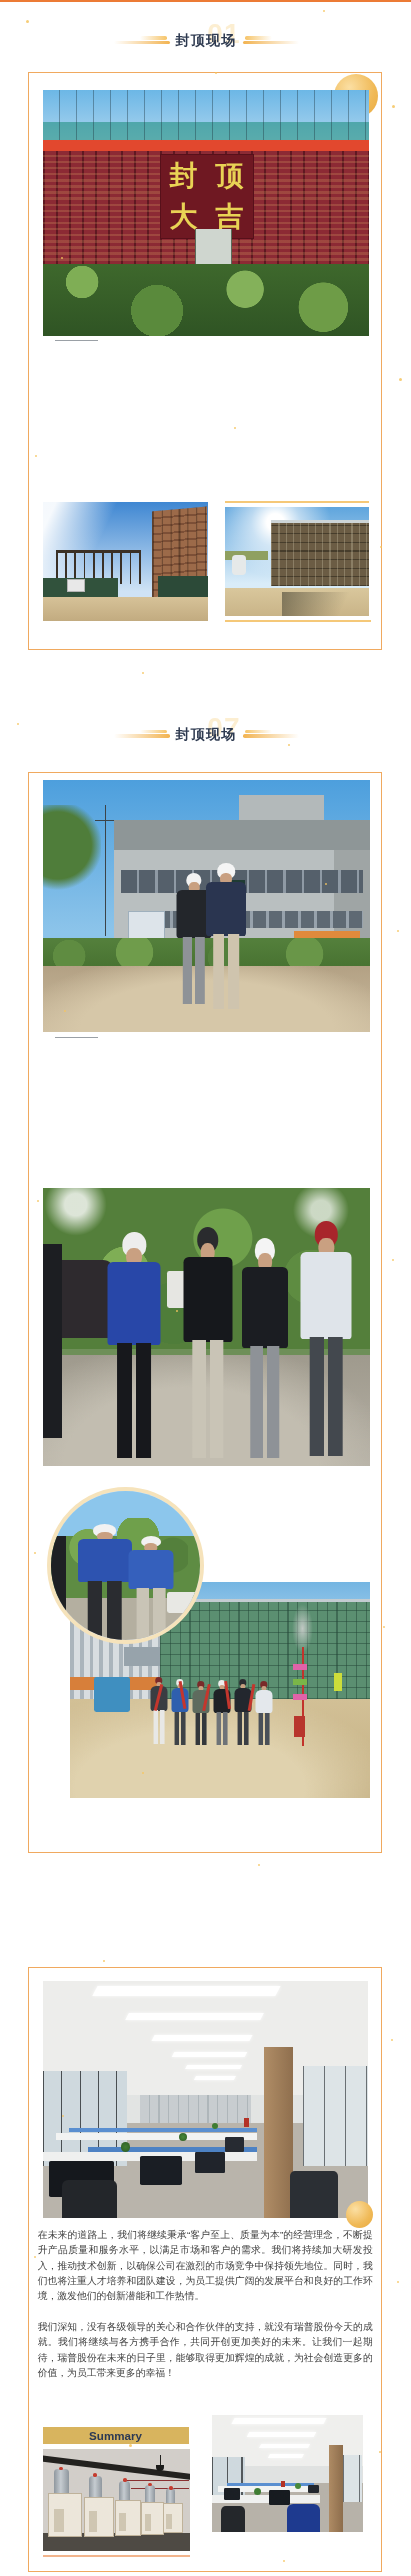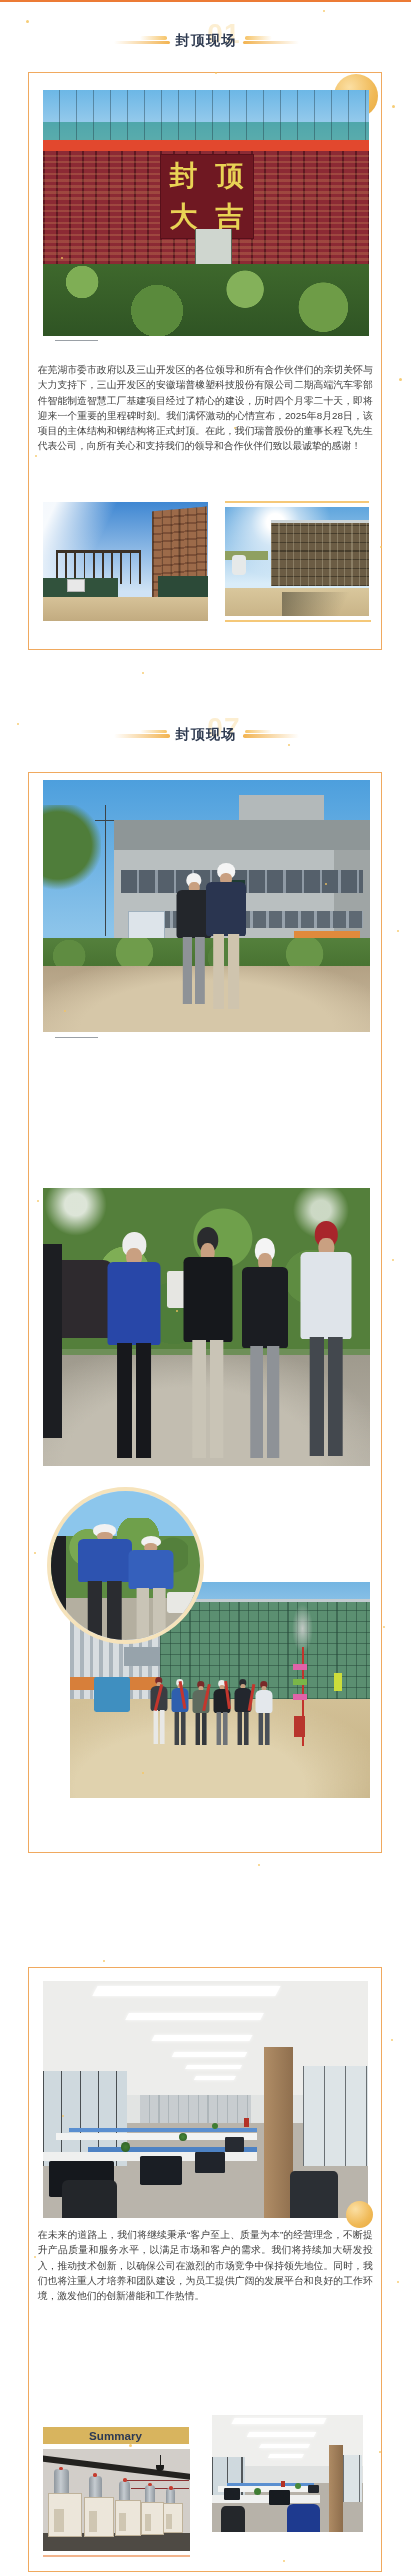--- a/index.html
+++ b/index.html
@@ -93,21 +93,20 @@
       <div style="position:absolute;left:0;bottom:0;width:100%;height:72px;
                   background:radial-gradient(circle at 12% 25%,#7FAE55 0 16px,transparent 16.5px),
                              radial-gradient(circle at 35% 65%,#5A8A3C 0 26px,transparent 26px),
                              radial-gradient(circle at 62% 35%,#84B15A 0 18.3px,transparent 19px),
                              radial-gradient(circle at 86% 60%,#6E9C47 0 24.5px,transparent 25px),
                              linear-gradient(180deg,#3E682C,#2F5424)"></div>
     </div>
 
     <div class="grayline" style="left:26px;top:267px;width:43px"></div>
 
-    <p class="para" style="left:9.2px;top:289px">在芜湖市委市政府以及三山开发区的各位领导和所有合作伙伴们的亲切关怀与大力支持下，三山开发区的安徽瑞普橡塑科技股份有限公司二期高端汽车零部件智能制造智慧工厂基建项目经过了精心的建设，历时四个月零二十天，即将迎来一个重要的里程碑时刻。我们满怀激动的心情宣布，2025年8月28日，该项目的主体结构和钢结构将正式封顶。在此，我们瑞普股份的董事长程飞先生代表公司，向所有关心和支持我们的领导和合作伙伴们致以最诚挚的感谢！</p>
 
     <div class="photo" style="left:14px;top:429px;width:165px;height:119px">
       <div style="position:absolute;inset:0;background:linear-gradient(180deg,#3F87D2,#CFE3F5 75%)"></div>
       <div style="position:absolute;inset:0;background:linear-gradient(115deg,rgba(255,255,255,.95) 0 6%,rgba(255,255,255,0) 34%)"></div>
       <div style="position:absolute;left:8%;top:40%;width:52%;height:26%;border-top:3.7px solid #3A3026;
                   background:repeating-linear-gradient(90deg,#3A3026 0 1.8px,transparent 1.8px 9.2px)"></div>
       <div style="position:absolute;right:0;top:6%;width:33%;height:72%;transform:skewY(-5deg);
                   border-left:1.8px solid #5C4030;
                   background:repeating-linear-gradient(90deg,rgba(40,25,15,.45) 0 1.2px,transparent 1.2px 8.6px),
                              repeating-linear-gradient(0deg,#9C6A49 0 6.1px,#7C4F36 6.1px 8px)"></div>
@@ -337,20 +336,21 @@
       <div style="position:absolute;left:24%;top:68%;width:9.8px;height:9.8px;border-radius:50%;background:radial-gradient(circle,#3F7D33,#2E5C24)"></div>
       <div style="position:absolute;left:42%;top:64%;width:8px;height:8px;border-radius:50%;background:radial-gradient(circle,#47893A,#2E5C24)"></div>
       <div style="position:absolute;left:52%;top:60%;width:6.1px;height:6.1px;border-radius:50%;background:#3F7D33"></div>
       <div style="position:absolute;left:62%;top:58%;width:4.9px;height:8.6px;background:#B33226"></div>
       <div style="position:absolute;left:6%;top:84%;width:17%;height:16%;background:#23262A;border-radius:6.1px 6.1px 0 0"></div>
       <div style="position:absolute;left:76%;top:80%;width:15%;height:20%;background:#2B2F34;border-radius:4.9px 4.9px 0 0"></div>
     </div>
     <div class="gold-ball" style="left:317px;top:233px;width:27px;height:27px;z-index:4"></div>
 
     <p class="para" style="left:9.2px;top:259px">在未来的道路上，我们将继续秉承“客户至上、质量为本”的经营理念，不断提升产品质量和服务水平，以满足市场和客户的需求。我们将持续加大研发投入，推动技术创新，以确保公司在激烈的市场竞争中保持领先地位。同时，我们也将注重人才培养和团队建设，为员工提供广阔的发展平台和良好的工作环境，激发他们的创新潜能和工作热情。</p>
+    <p class="para" style="left:9.2px;top:351px">我们深知，没有各级领导的关心和合作伙伴的支持，就没有瑞普股份今天的成就。我们将继续与各方携手合作，共同开创更加美好的未来。让我们一起期待，瑞普股份在未来的日子里，能够取得更加辉煌的成就，为社会创造更多的价值，为员工带来更多的幸福！</p>
 
     <div style="position:absolute;left:14px;top:459px;width:146px;height:16.5px;background:#D8B45E;
                 display:flex;align-items:center;justify-content:center;font-weight:800;font-size:11.6px;color:#2C3A54">
       <span>Summary</span>
     </div>
 
     <div class="photo" style="left:14px;top:481px;width:147px;height:102px">
       <div style="position:absolute;inset:0;background:linear-gradient(180deg,#D2CEC9 0 82%,#4E4A44 82%)"></div>
       <div style="position:absolute;left:-5%;top:16%;width:115%;height:5.5px;background:#23221F;transform:rotate(7deg)"></div>
       <div style="position:absolute;left:80%;top:6%;width:1.2px;height:11px;background:#23221F"></div>

